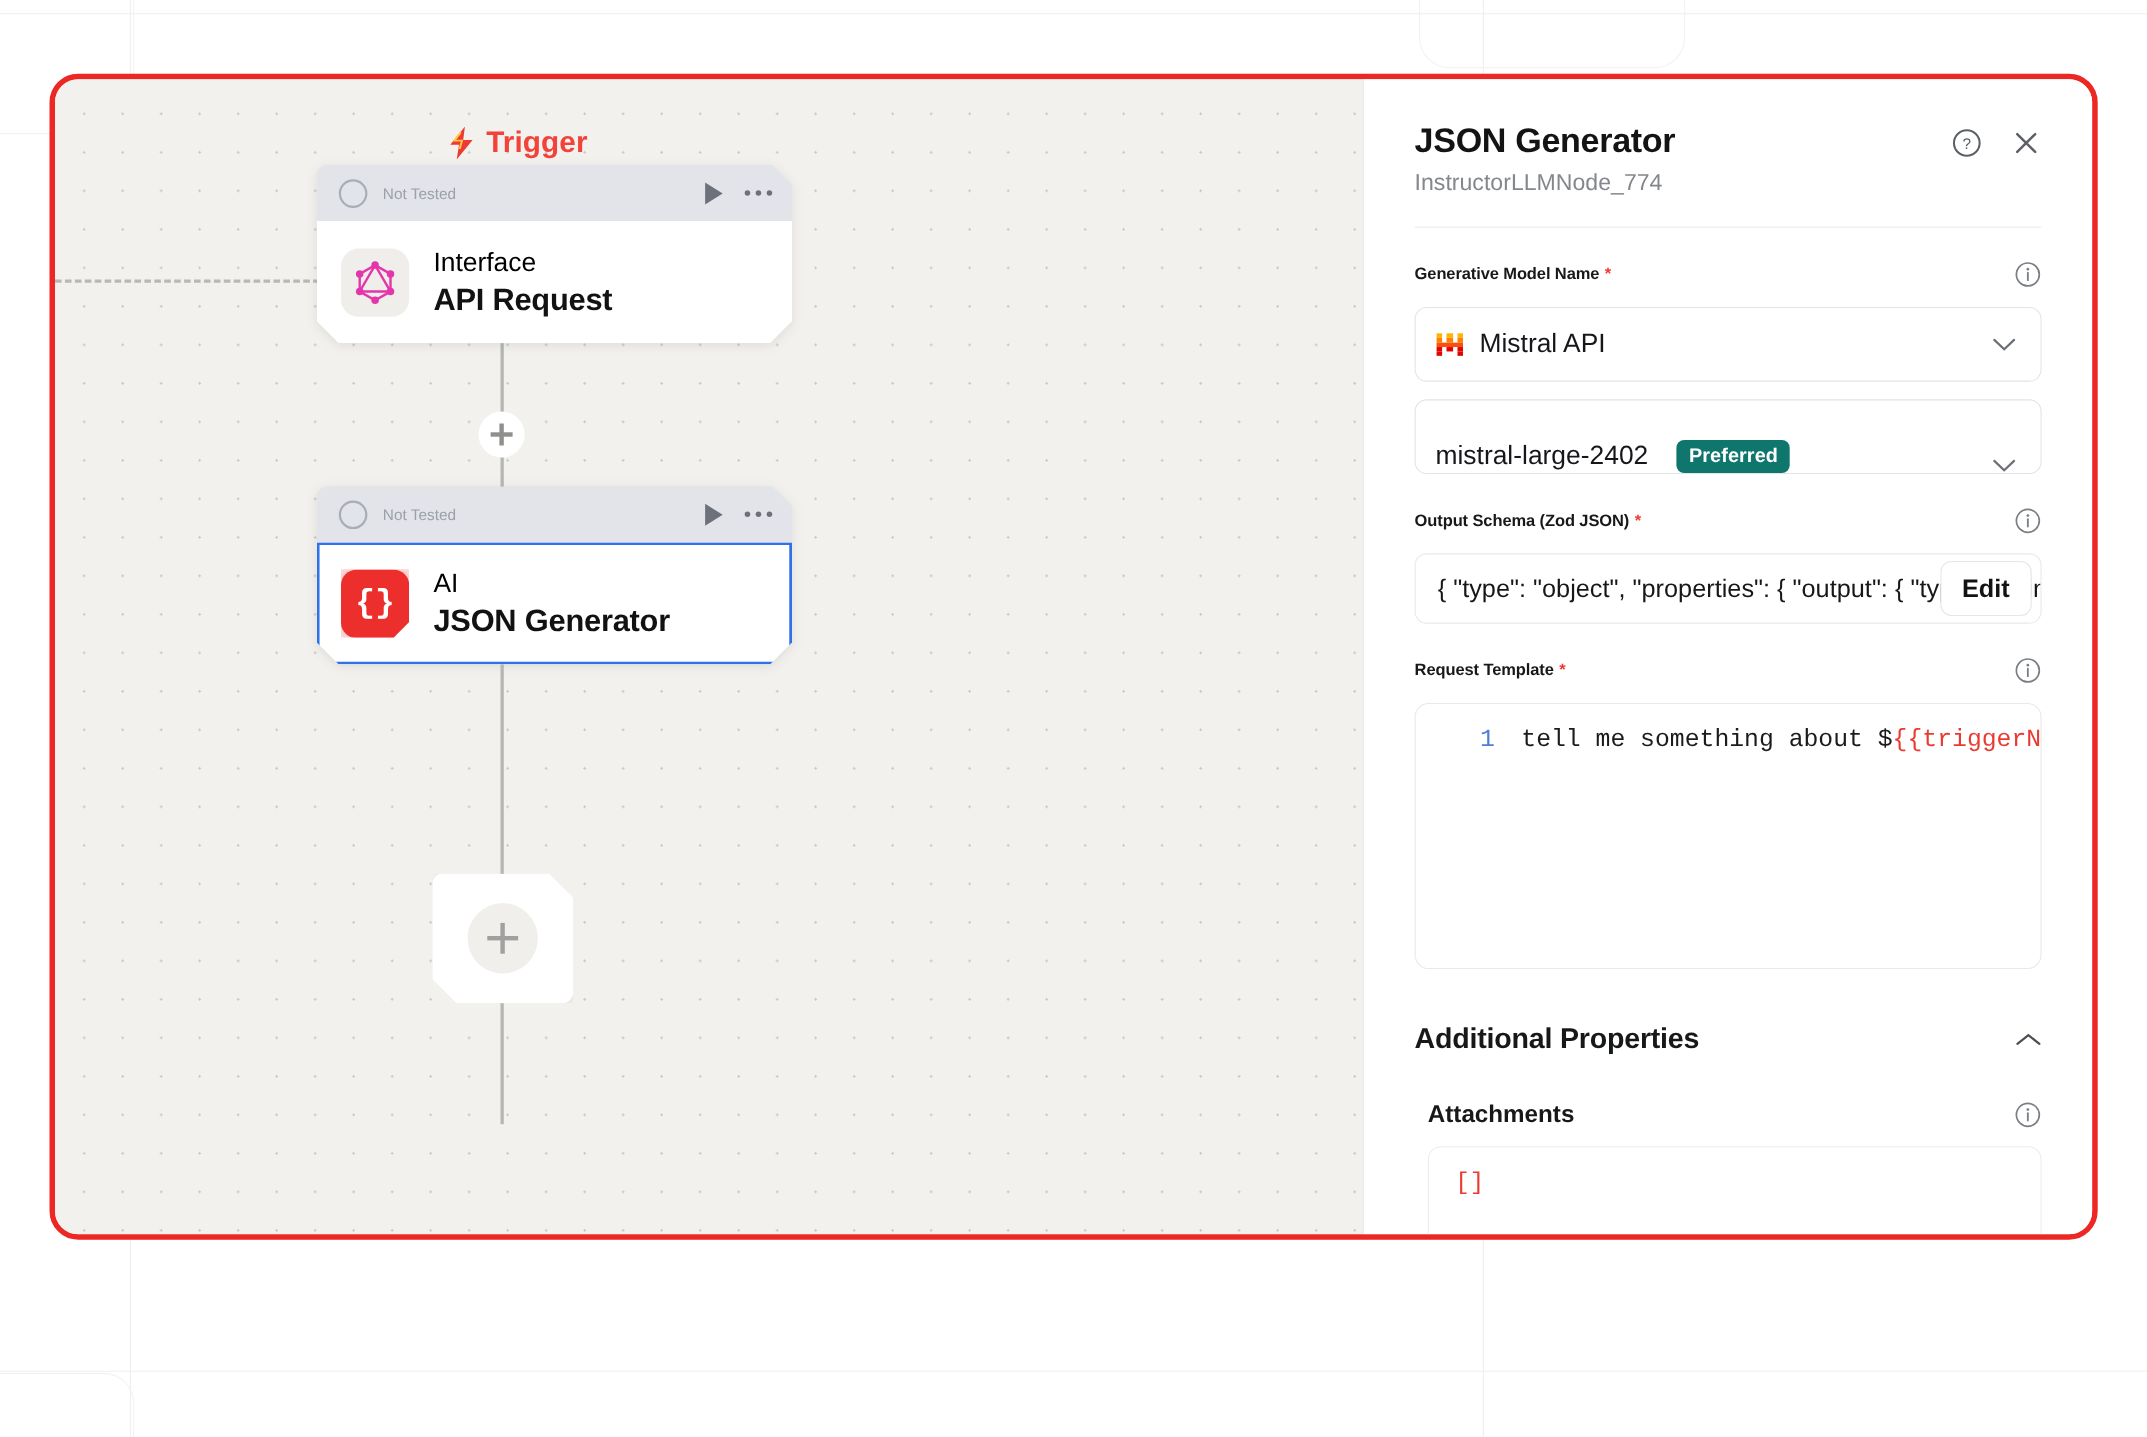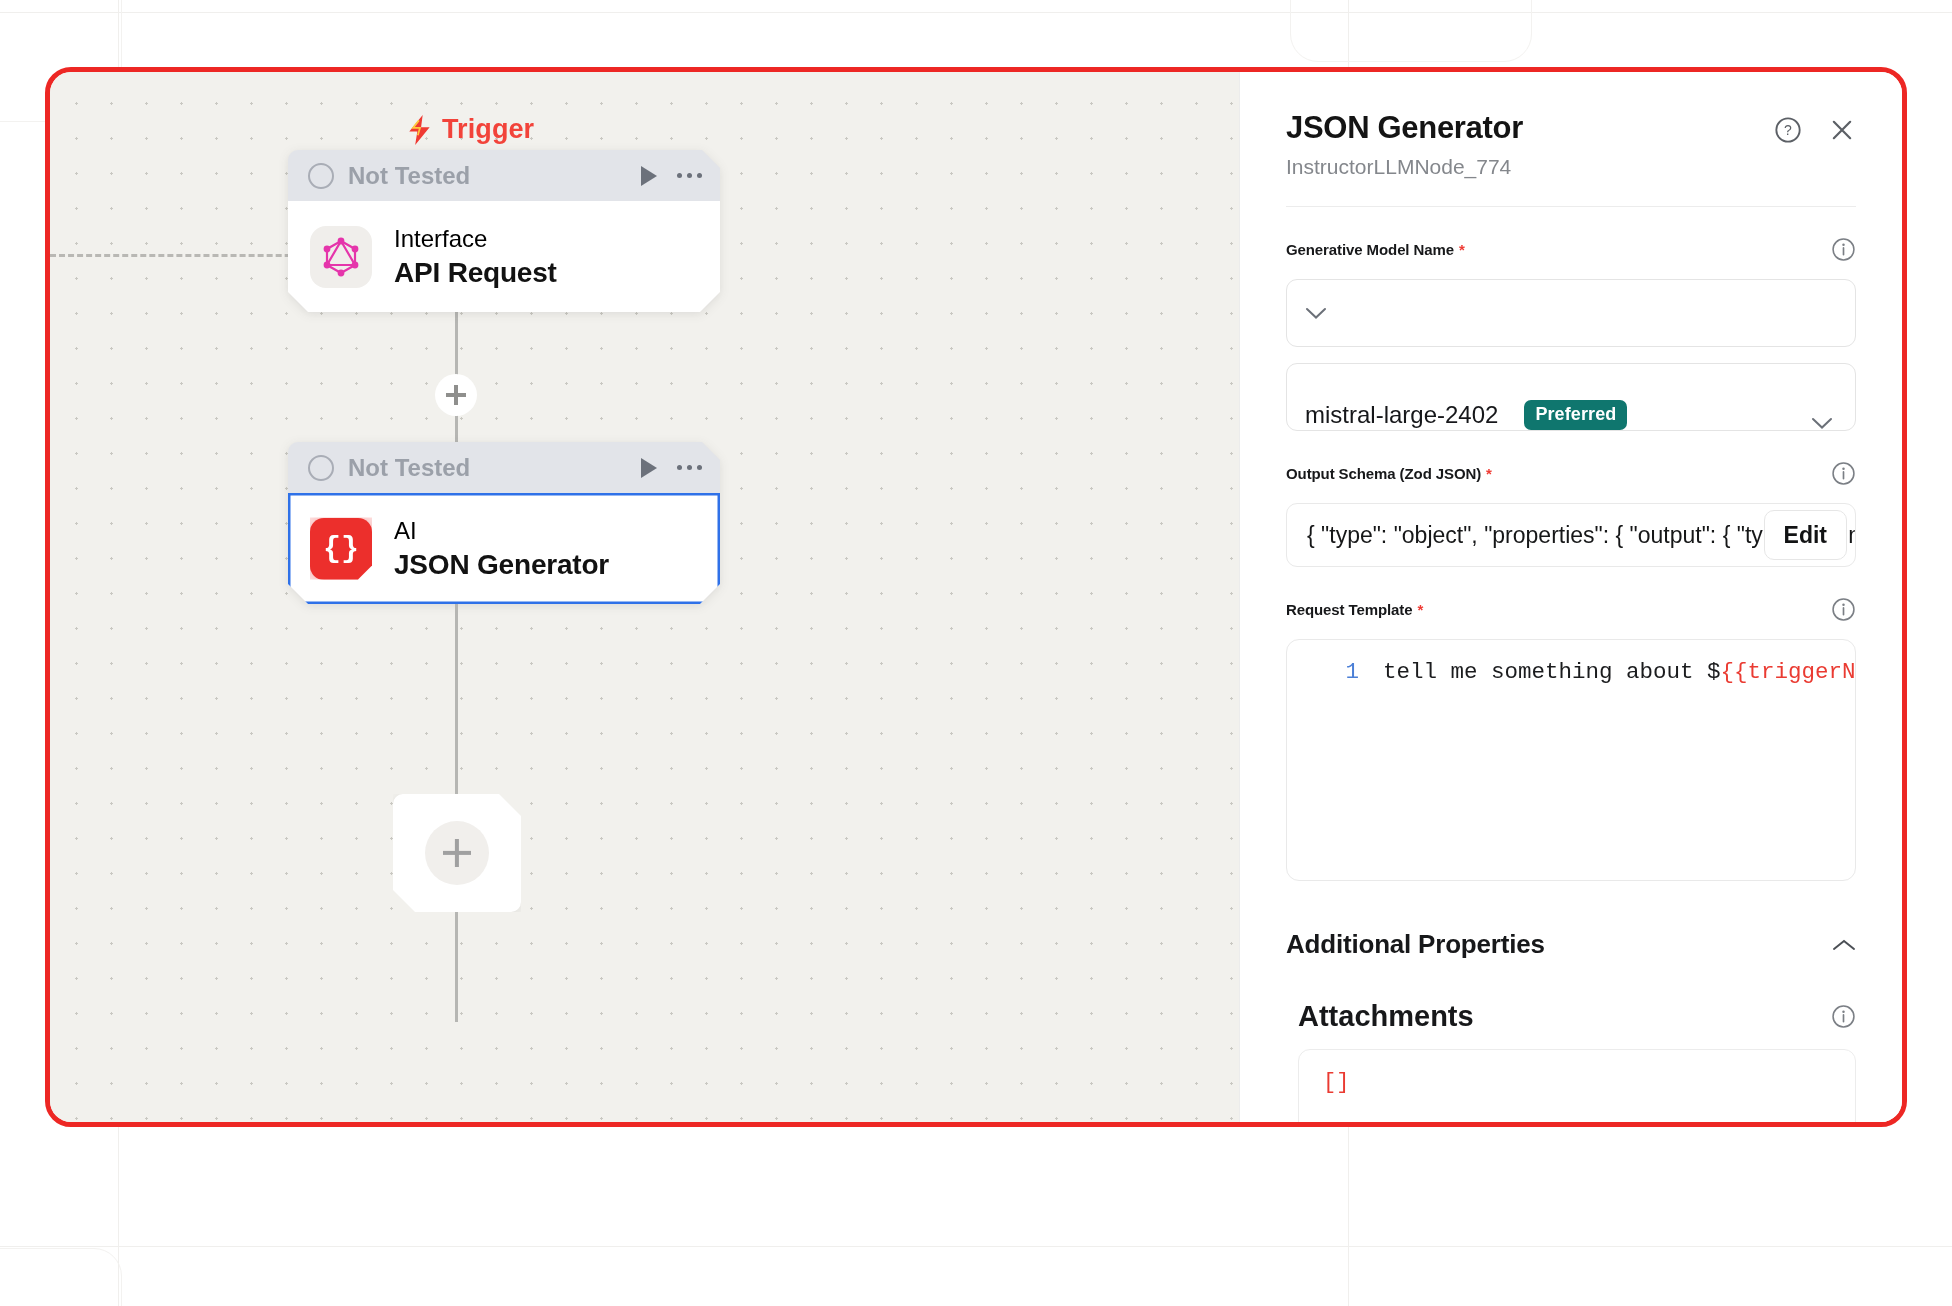--- a/index.html
+++ b/index.html
@@ -101,21 +101,21 @@
     box-sizing: border-box;
     clip-path: polygon(0 0, calc(100% - 18px) 0, 100% 18px, 100% 100%, 0 100%);
   }
   .node-status-dot {
     width: 22px; height: 22px; border-radius: 50%;
     border: 2.2px solid #a9adb6;
     margin-right: 14px;
     flex: none;
   }
   .node-status-text {
-    font-size: 24px; color: #9ba0a9; font-weight: 700;
+    font-size: 14px; color: #9ba0a9; font-weight: 400;
     flex: 1;
   }
   .icon-play {
     width: 0; height: 0;
     border-left: 16px solid #6c717b;
     border-top: 10px solid transparent;
     border-bottom: 10px solid transparent;
     margin-right: 20px;
   }
   .icon-dots { display: flex; gap: 4.5px; }
@@ -314,21 +314,21 @@
     font-size: 26px; font-weight: 700; color: #17181a;
     letter-spacing: -.2px;
   }
   .chev-up { width: 24px; height: 14px; }
 
   .sub-label-row {
     display: flex; align-items: center;
     margin-top: 40px; padding-left: 12px;
   }
   .sub-label {
-    flex: 1; font-size: 29px; font-weight: 700; color: #17181a;
+    flex: 1; font-size: 22px; font-weight: 700; color: #17181a;
   }
   .attach-box {
     margin-left: 12px;
     margin-top: 16px;
     height: 120px;
     border: 1.4px solid #ececec;
     border-radius: 12px;
     box-sizing: border-box;
     position: relative;
     padding: 20px 0 0 24px;
@@ -465,20 +465,37 @@
           <span>Generative Model Name</span><span class="req">*</span>
         </div>
         <svg class="ico-info" viewBox="0 0 24 24">
           <circle cx="12" cy="12" r="10" fill="none" stroke="#7b7f85" stroke-width="1.5"></circle>
           <circle cx="12" cy="7.4" r="1.2" fill="#7b7f85"></circle>
           <path d="M12 10.5 V17" stroke="#7b7f85" stroke-width="1.6" stroke-linecap="round"></path>
         </svg>
       </div>
 
       <div class="select-box">
+        <span class="select-value">
+          <svg class="mistral-logo" viewBox="0 0 26 22">
+            <rect x="1" y="1" width="5" height="4" fill="#ffb400"></rect>
+            <rect x="10" y="1" width="6" height="4" fill="#ffb400"></rect>
+            <rect x="20" y="1" width="5" height="4" fill="#ffb400"></rect>
+            <rect x="1" y="5" width="5" height="4.5" fill="#ff8205"></rect>
+            <rect x="10" y="5" width="6" height="4.5" fill="#ff8205"></rect>
+            <rect x="20" y="5" width="5" height="4.5" fill="#ff8205"></rect>
+            <rect x="1" y="9.5" width="24" height="4" fill="#fa500f"></rect>
+            <rect x="1" y="13.5" width="5" height="4" fill="#e10500"></rect>
+            <rect x="10" y="13.5" width="6" height="4" fill="#e10500"></rect>
+            <rect x="20" y="13.5" width="5" height="4" fill="#e10500"></rect>
+            <rect x="1" y="17.5" width="5" height="4" fill="#e10500"></rect>
+            <rect x="20" y="17.5" width="5" height="4" fill="#e10500"></rect>
+          </svg>
+          <span>Mistral API</span>
+        </span>
         <svg class="chev" viewBox="0 0 22 13">
           <path d="M2 2 L11 10.5 L20 2" stroke="#6b7078" stroke-width="2" fill="none" stroke-linecap="round"></path>
         </svg>
       </div>
 
       <div class="select-box" style="margin-top:16px;align-items:flex-end;">
         <span class="select-value">
           <span>mistral-large-2402</span>
           <span class="badge-preferred">Preferred</span>
         </span>

